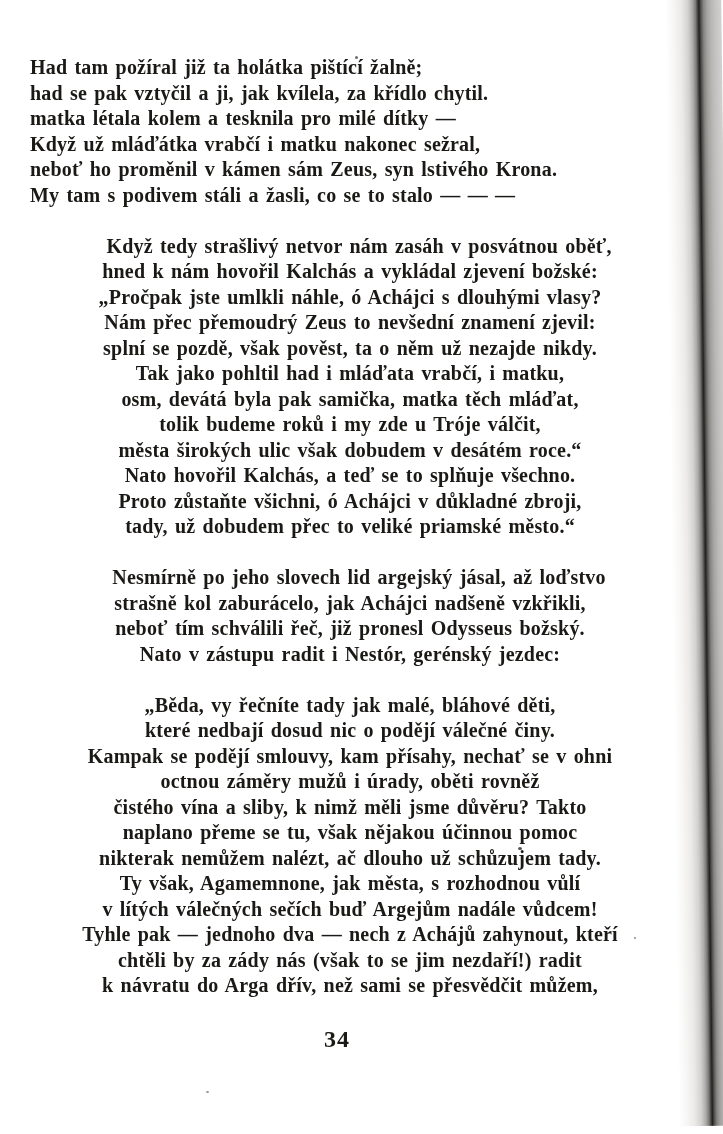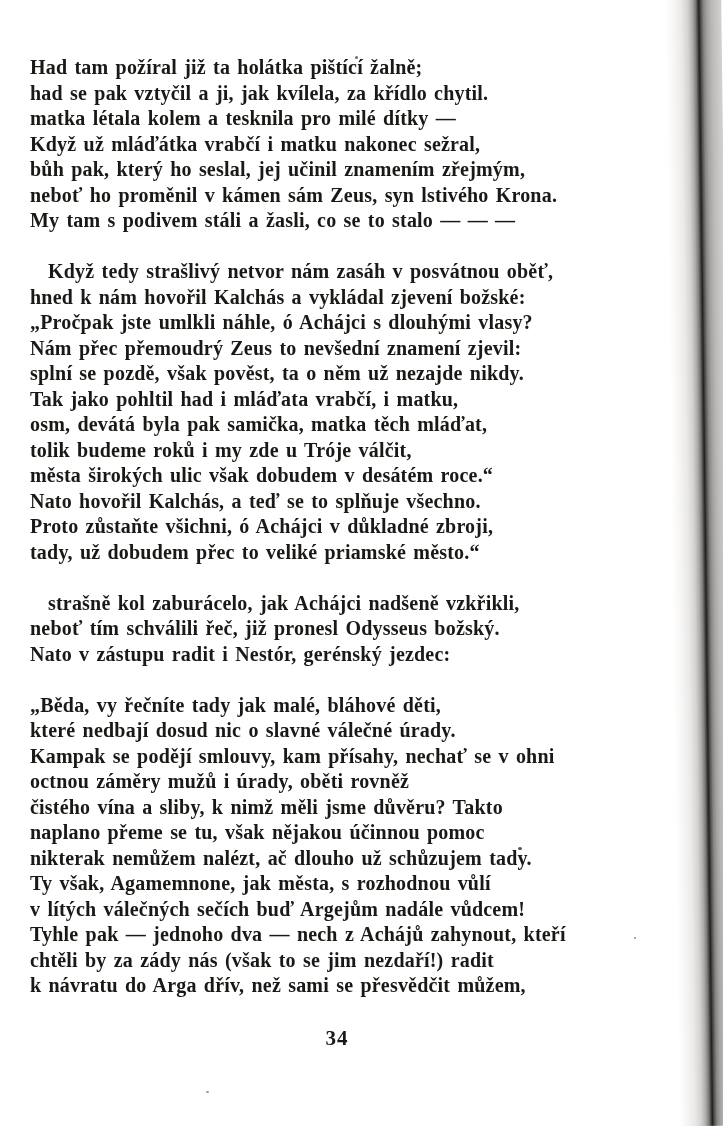--- a/index.html
+++ b/index.html
@@ -23,30 +23,30 @@
     left: 30px;
     top: 55px;
     width: 640px;
     font-size: 20px;
     line-height: 25.5px;
     font-weight: bold;
     letter-spacing: 0.2px;
     word-spacing: 2px;
   }
   .stanza { margin: 0; }
-  .stanza + .stanza { margin-top: 25.5px; }
+  .stanza + .stanza { margin-top: 25.5px; text-align: center; }
   .line { white-space: nowrap; }
   .stanza.indent .line:first-child { text-indent: 18px; }
   .page-number {
     position: absolute;
     top: 1026px;
     left: 30px;
     width: 614px;
     text-align: center;
-    font-size: 21px;
+    font-size: 24px;
     font-weight: bold;
     letter-spacing: 1px;
   }
   
   .page-edge-shadow {
     position: absolute;
     top: -18px;
     bottom: -18px;
     right: -5px;
     width: 56px;
@@ -82,46 +82,46 @@
 <body>
 
 <div class="book-page">
 
   <div class="poem">
       <div class="stanza">
         <div class="line">Had tam požíral již ta holátka pištící žalně;</div>
         <div class="line">had se pak vztyčil a ji, jak kvílela, za křídlo chytil.</div>
         <div class="line">matka létala kolem a tesknila pro milé dítky —</div>
         <div class="line">Když už mláďátka vrabčí i matku nakonec sežral,</div>
-        <div class="line">bůh pak, který ho seslal, jej učinil znamením zřejmým,</div>
         <div class="line">neboť ho proměnil v kámen sám Zeus, syn lstivého Krona.</div>
         <div class="line">My tam s podivem stáli a žasli, co se to stalo — — —</div>
       </div>
       <div class="stanza indent">
         <div class="line">Když tedy strašlivý netvor nám zasáh v posvátnou oběť,</div>
         <div class="line">hned k nám hovořil Kalchás a vykládal zjevení božské:</div>
         <div class="line">„Pročpak jste umlkli náhle, ó Achájci s dlouhými vlasy?</div>
         <div class="line">Nám přec přemoudrý Zeus to nevšední znamení zjevil:</div>
         <div class="line">splní se pozdě, však pověst, ta o něm už nezajde nikdy.</div>
         <div class="line">Tak jako pohltil had i mláďata vrabčí, i matku,</div>
         <div class="line">osm, devátá byla pak samička, matka těch mláďat,</div>
         <div class="line">tolik budeme roků i my zde u Tróje válčit,</div>
         <div class="line">města širokých ulic však dobudem v desátém roce.“</div>
         <div class="line">Nato hovořil Kalchás, a teď se to splňuje všechno.</div>
         <div class="line">Proto zůstaňte všichni, ó Achájci v důkladné zbroji,</div>
         <div class="line">tady, už dobudem přec to veliké priamské město.“</div>
       </div>
       <div class="stanza indent">
+        <div class="line">Nesmírně po jeho slovech lid argejský jásal, až loďstvo</div>
         <div class="line">strašně kol zaburácelo, jak Achájci nadšeně vzkřikli,</div>
         <div class="line">neboť tím schválili řeč, již pronesl Odysseus božský.</div>
         <div class="line">Nato v zástupu radit i Nestór, gerénský jezdec:</div>
       </div>
       <div class="stanza">
         <div class="line">„Běda, vy řečníte tady jak malé, bláhové děti,</div>
-        <div class="line">které nedbají dosud nic o slavné válečné úrady.</div>
+        <div class="line">které nedbají dosud nic o podějí válečné činy.</div>
         <div class="line">Kampak se podějí smlouvy, kam přísahy, nechať se v ohni</div>
         <div class="line">octnou záměry mužů i úrady, oběti rovněž</div>
         <div class="line">čistého vína a sliby, k nimž měli jsme důvěru? Takto</div>
         <div class="line">naplano přeme se tu, však nějakou účinnou pomoc</div>
         <div class="line">nikterak nemůžem nalézt, ač dlouho už schůzujem tady.</div>
         <div class="line">Ty však, Agamemnone, jak města, s rozhodnou vůlí</div>
         <div class="line">v lítých válečných sečích buď Argejům nadále vůdcem!</div>
         <div class="line">Tyhle pak — jednoho dva — nech z Achájů zahynout, kteří</div>
         <div class="line">chtěli by za zády nás (však to se jim nezdaří!) radit</div>
         <div class="line">k návratu do Arga dřív, než sami se přesvědčit můžem,</div>

